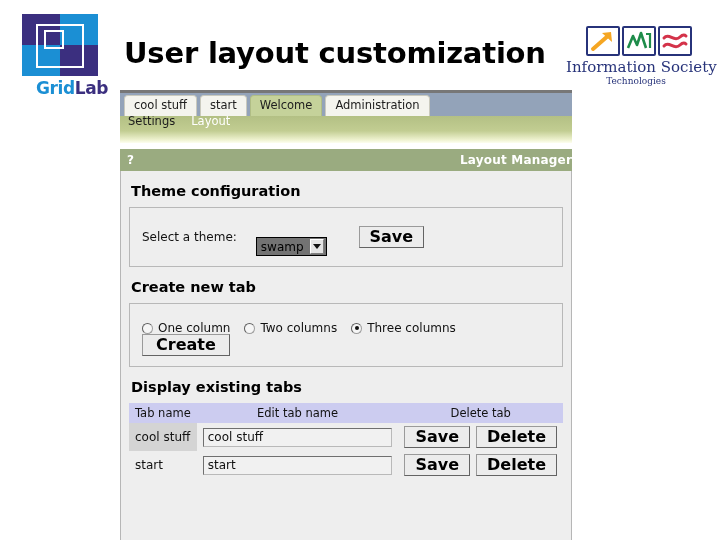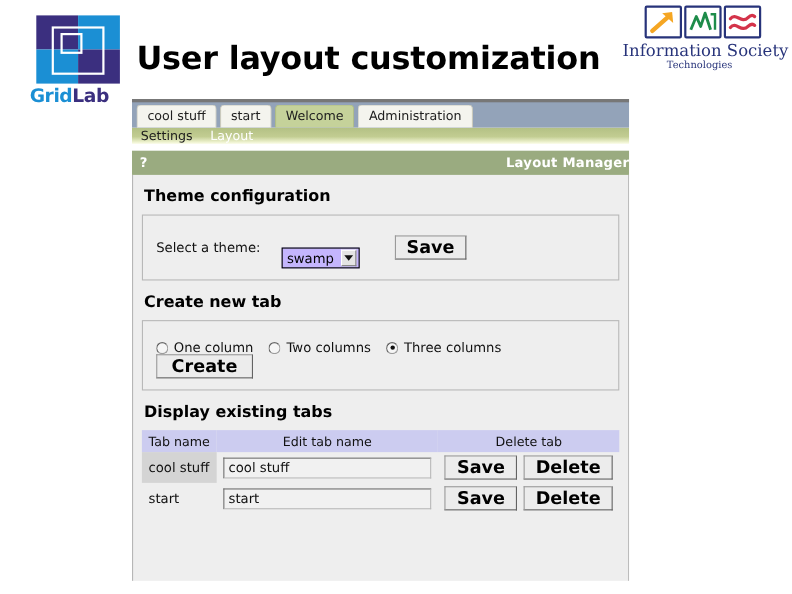--- a/index.html
+++ b/index.html
@@ -11,22 +11,22 @@
     overflow: hidden;
   }
   #slide {
     position: relative;
     width: 720px; height: 540px;
     background: #ffffff;
   }
 
   
   #gridlab-logo {
-    position: absolute; left: 27px; top: 14px;
-    width: 92px; height: 86px;
+    position: absolute; left: 16px; top: 14px;
+    width: 92px; height: 86px; text-align: right;
   }
   #gl-squares {
     position: relative;
     width: 76px; height: 62px;
     margin-left: 6px;
   }
   .gl-sq { position: absolute; width: 38px; height: 31px; }
   .gl-tl { left: 0;    top: 0;    background: #3b2f7f; }
   .gl-tr { left: 38px; top: 0;    background: #1b8fd4; }
   .gl-bl { left: 0;    top: 31px; background: #1b8fd4; }
@@ -48,21 +48,21 @@
     font-size: 17px;
     letter-spacing: -0.4px;
     line-height: 19px;
     white-space: nowrap;
   }
   #gl-word-grid { color: #1b8fd4; }
   #gl-word-lab  { color: #3b2f7f; }
 
   
   #ist-logo {
-    position: absolute; left: 566px; top: 5px;
+    position: absolute; left: 566px; top: 26px;
     width: 140px; height: 72px;
     text-align: center;
   }
   #ist-boxes {
     display: flex; justify-content: center; gap: 2px;
     margin-left: 6px;
   }
   .ist-box {
     width: 34px; height: 30px;
     background: #ffffff;
@@ -132,23 +132,23 @@
     white-space: nowrap;
     line-height: 1;
   }
   .tab.active {
     background: #c5d29a;
     border-color: #b0bd85;
   }
 
   
   #sub-nav {
-    height: 15px;
+    height: 27px;
     background: linear-gradient(to bottom, #b3c084 0%, #c2cd92 55%, #eef2cf 88%, #fdfef0 100%);
-    display: flex; align-items: center;
+    display: flex; align-items: flex-start;
     padding-left: 8px;
     font-size: 11.5px;
   }
   #sub-nav .item { margin-right: 16px; white-space: nowrap; line-height: 1; }
   #sub-nav .item.sel { color: #1c1c1c; font-weight: normal; }
   #sub-nav .item.unsel { color: #ffffff; }
 
   
   #nav-gap { height: 6px; background: #ffffff; }
 
@@ -199,21 +199,21 @@
   .row { display: flex; align-items: center; gap: 12px; }
   .lbl {
     font-size: 12px; color: #111111;
     margin-right: 7px; white-space: nowrap;
     line-height: 1;
   }
   .fake-select {
     display: inline-flex; align-items: center;
     height: 19px;
     min-width: 62px;
-    background: #c4b5fd;
+    background: #737373;
     border: 1px solid #000000;
     padding: 0 2px 0 4px;
     font-size: 12px; color: #000000;
     line-height: 1;
     margin-top: 20px;
   }
   .fake-select .sel-val { flex: 1; white-space: nowrap; padding-right: 6px; }
   .fake-select .sel-arrow {
     width: 14px; height: 15px;
     background: #e4e4e4;

